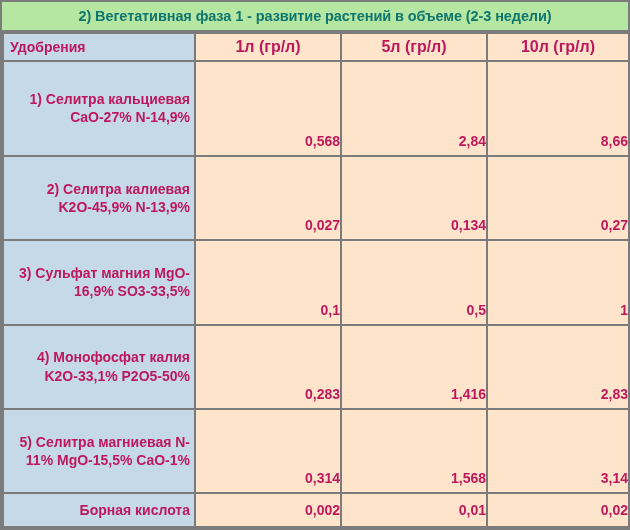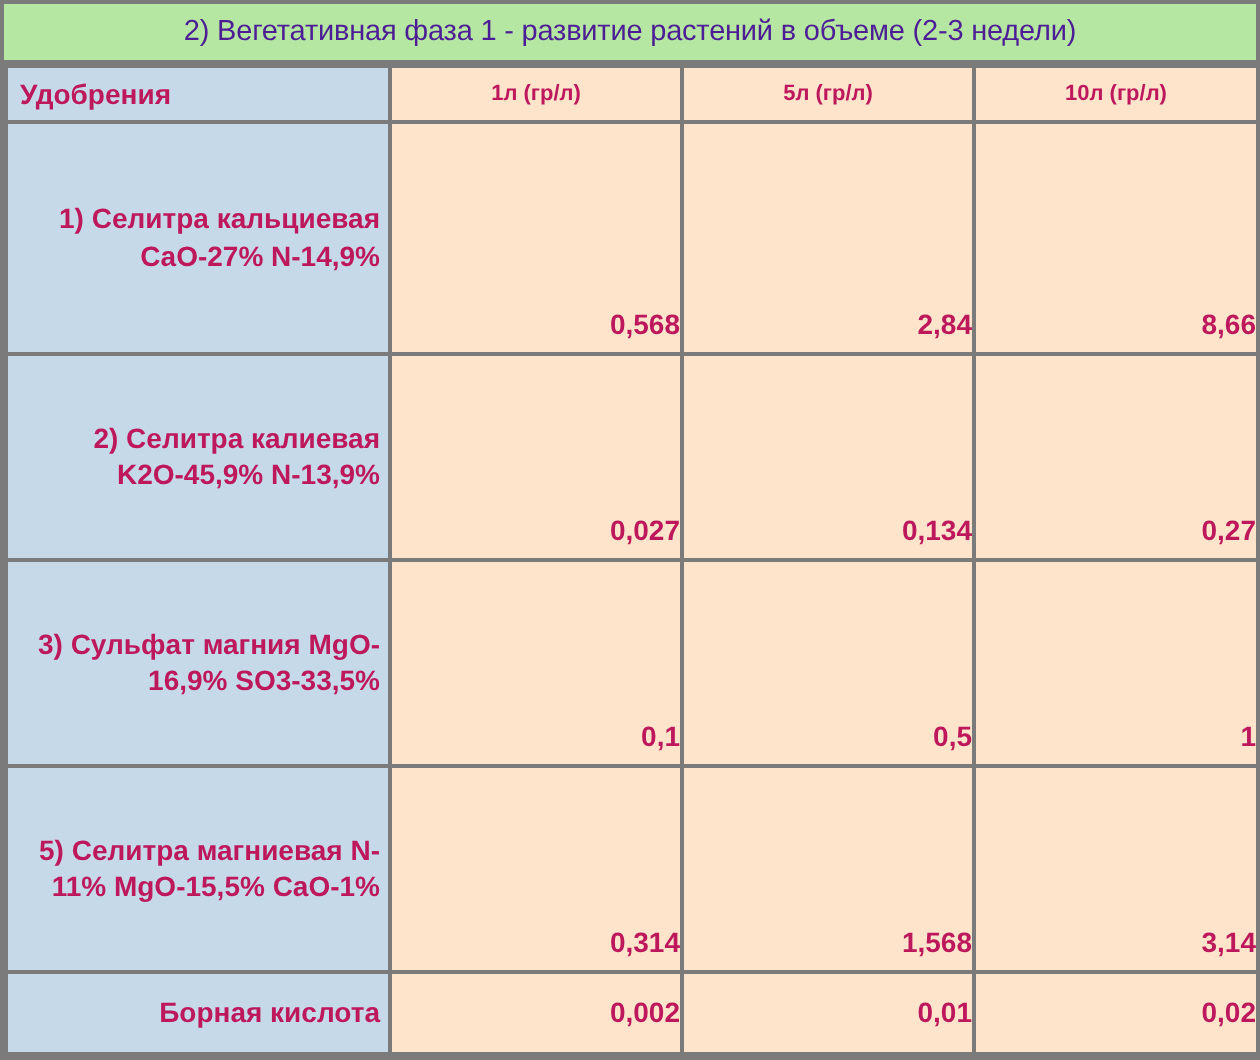--- a/index.html
+++ b/index.html
@@ -27,22 +27,22 @@
     background: #b5e6a2;
     border-bottom: 2px solid #7b7b7b;
     height: 28px;
     min-height: 28px;
     display: flex;
     align-items: center;
     justify-content: center;
   }
   .title-text {
     font-size: 14.5px;
-    font-weight: normal;
-    color: #4c1d95;
+    font-weight: bold;
+    color: #0f766e;
     letter-spacing: -0.1px;
     white-space: nowrap;
   }
   table {
     border-collapse: collapse;
     width: 100%;
     table-layout: fixed;
     flex: 1;
   }
   col.c0 { width: 192px; }
@@ -64,21 +64,21 @@
   }
   thead th.hdr-first {
     background: #c6d9e8;
     text-align: left;
     padding-left: 6px;
     font-weight: bold;
   }
   thead th.hdr-num {
     text-align: center;
     font-weight: bold;
-    font-size: 11px;
+    font-size: 16px;
   }
   td.name {
     background: #c6d9e8;
     text-align: right;
     padding: 3px 4px 3px 6px;
     font-weight: bold;
     font-size: 14px;
     line-height: 1.32;
   }
   td.val {
@@ -142,20 +142,26 @@
         <td class="val">0,27</td>
       </tr>
 
       <tr class="tall2">
         <td class="name">3) Сульфат магния MgO-16,9% SO3-33,5%</td>
         <td class="val">0,1</td>
         <td class="val">0,5</td>
         <td class="val">1</td>
       </tr>
 
+      <tr class="tall2">
+        <td class="name">4) Монофосфат калия K2O-33,1% P2O5-50%</td>
+        <td class="val">0,283</td>
+        <td class="val">1,416</td>
+        <td class="val">2,83</td>
+      </tr>
 
       <tr class="tall2">
         <td class="name">5) Селитра магниевая N-11% MgO-15,5% CaO-1%</td>
         <td class="val">0,314</td>
         <td class="val">1,568</td>
         <td class="val">3,14</td>
       </tr>
 
 
       <tr class="short">

